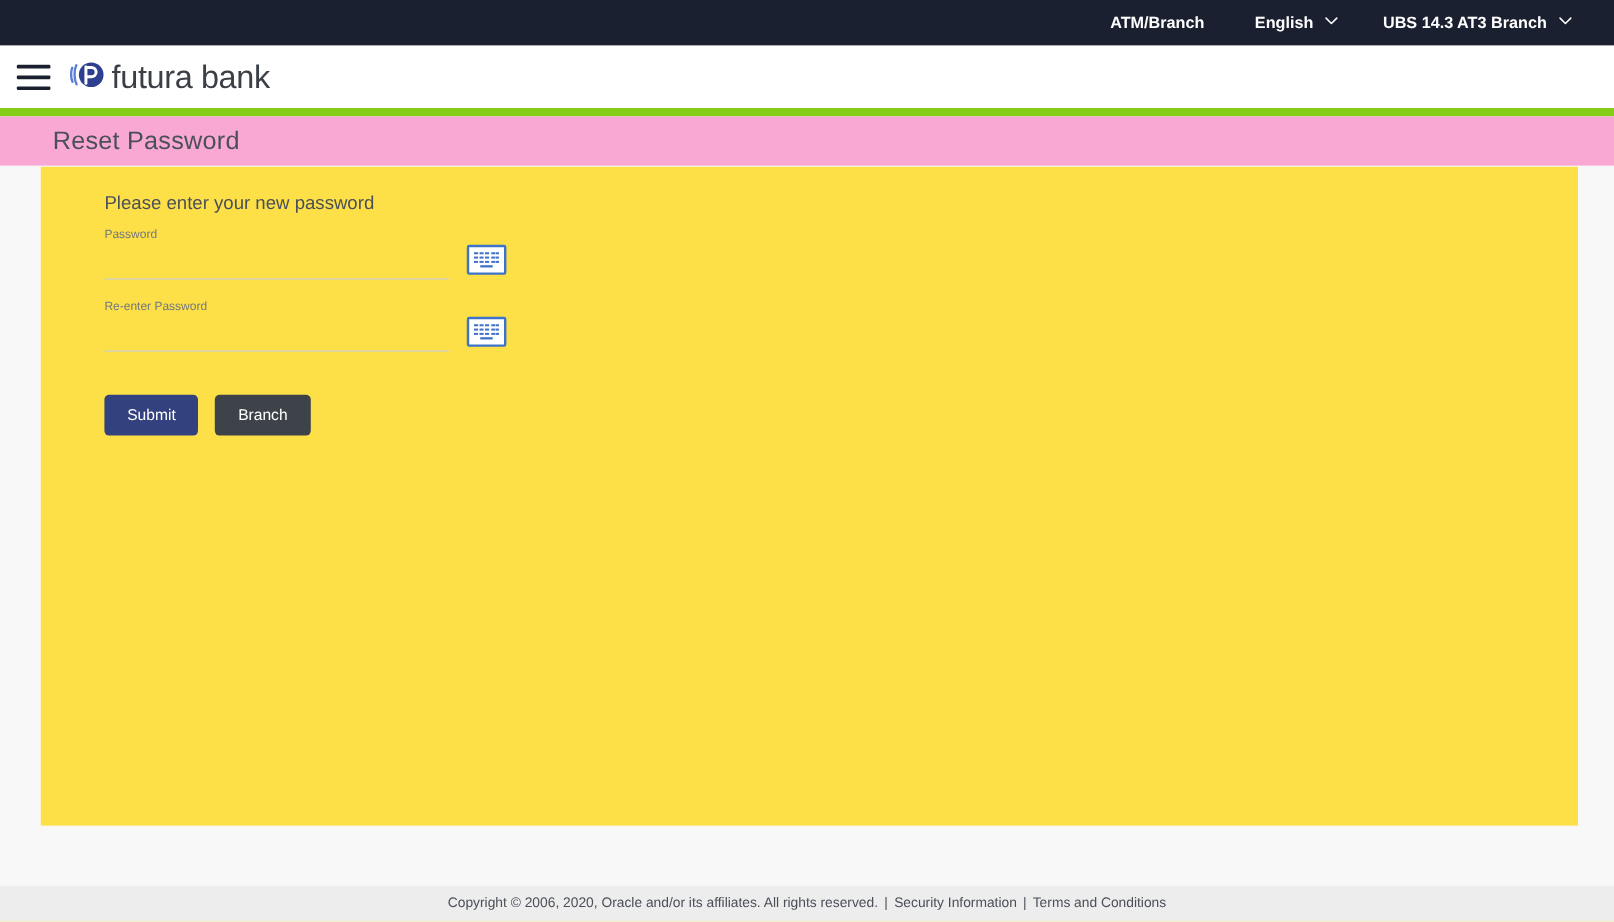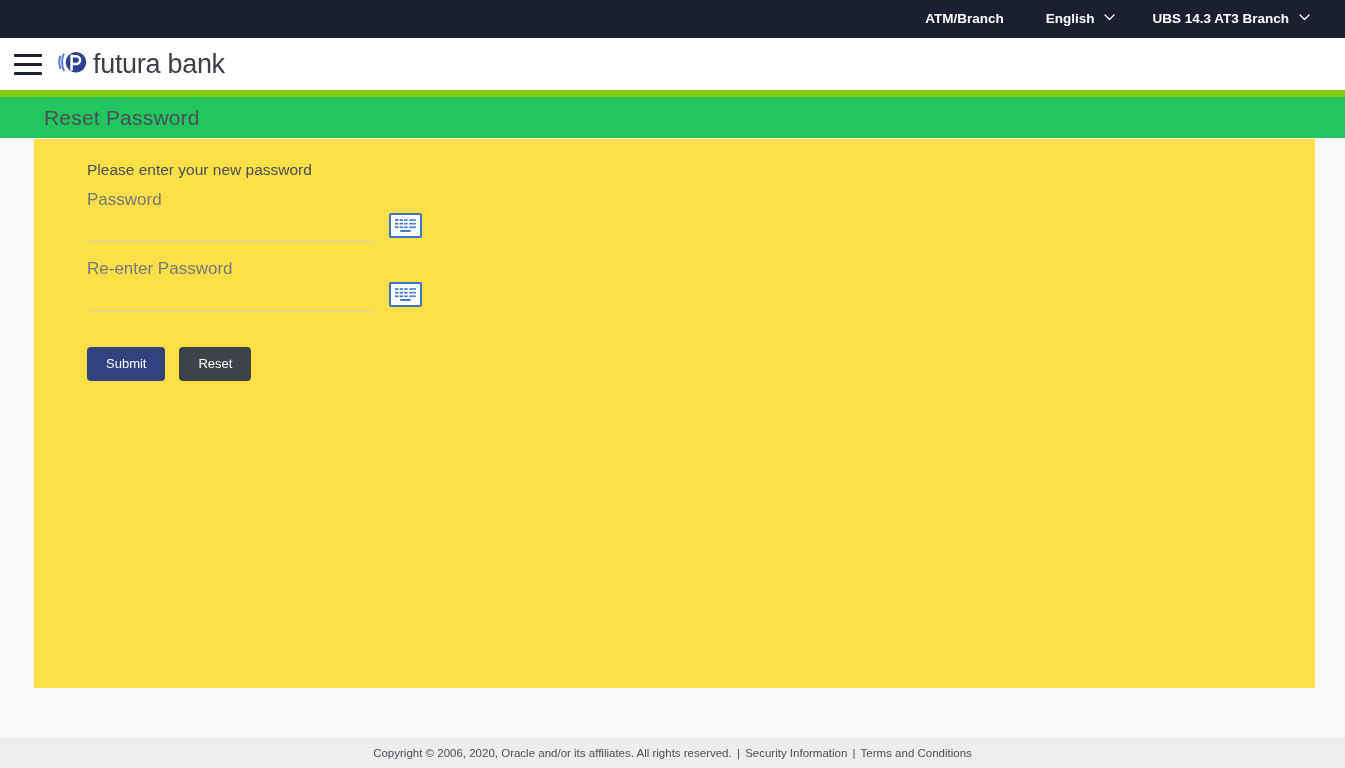--- a/index.html
+++ b/index.html
@@ -86,21 +86,21 @@
   .logo-mark { width: 30px; height: 28px; display:block; }
   .logo-text {
     font-size: 27px;
     color: #3b3f46;
     letter-spacing: -0.3px;
     font-weight: 400;
   }
 
   
   .title-band {
-    background: #22c55e;
+    background: #f9a8d4;
     height: 41px;
     display: flex;
     align-items: center;
     padding-left: 44px;
     box-sizing: border-box;
   }
   .page-title {
     font-size: 21px;
     color: #4a4f58;
     font-weight: 400;
@@ -119,21 +119,21 @@
   }
   .card-inner { padding: 22px 0 0 53px; }
 
   .form-heading {
     font-size: 15.5px;
     color: #4a4f58;
     margin: 0 0 9px 0;
     font-weight: 400;
   }
   .field-label {
-    font-size: 17px;
+    font-size: 10px;
     color: #73777e;
     margin-bottom: 0;
     font-weight: 400;
     margin-top: 11px;
   }
   .field-row {
     display: flex;
     align-items: flex-end;
     gap: 15px;
   }
@@ -331,21 +331,21 @@
 
               <rect x="7.2" y="13" width="10.4" height="1.9"></rect>
             </g>
           </svg>
         </button>
       </div>
     </div>
 
     <div class="actions">
       <button class="btn btn-primary">Submit</button>
-      <button class="btn btn-secondary">Reset</button>
+      <button class="btn btn-secondary">Branch</button>
     </div>
 
   </div>
 </div>
 
 <div class="footer">
   <div class="footer-text">
     <span>Copyright © 2006, 2020, Oracle and/or its affiliates. All rights reserved.</span>
     <span class="sep">|</span>
     <a class="footer-link">Security Information</a>

